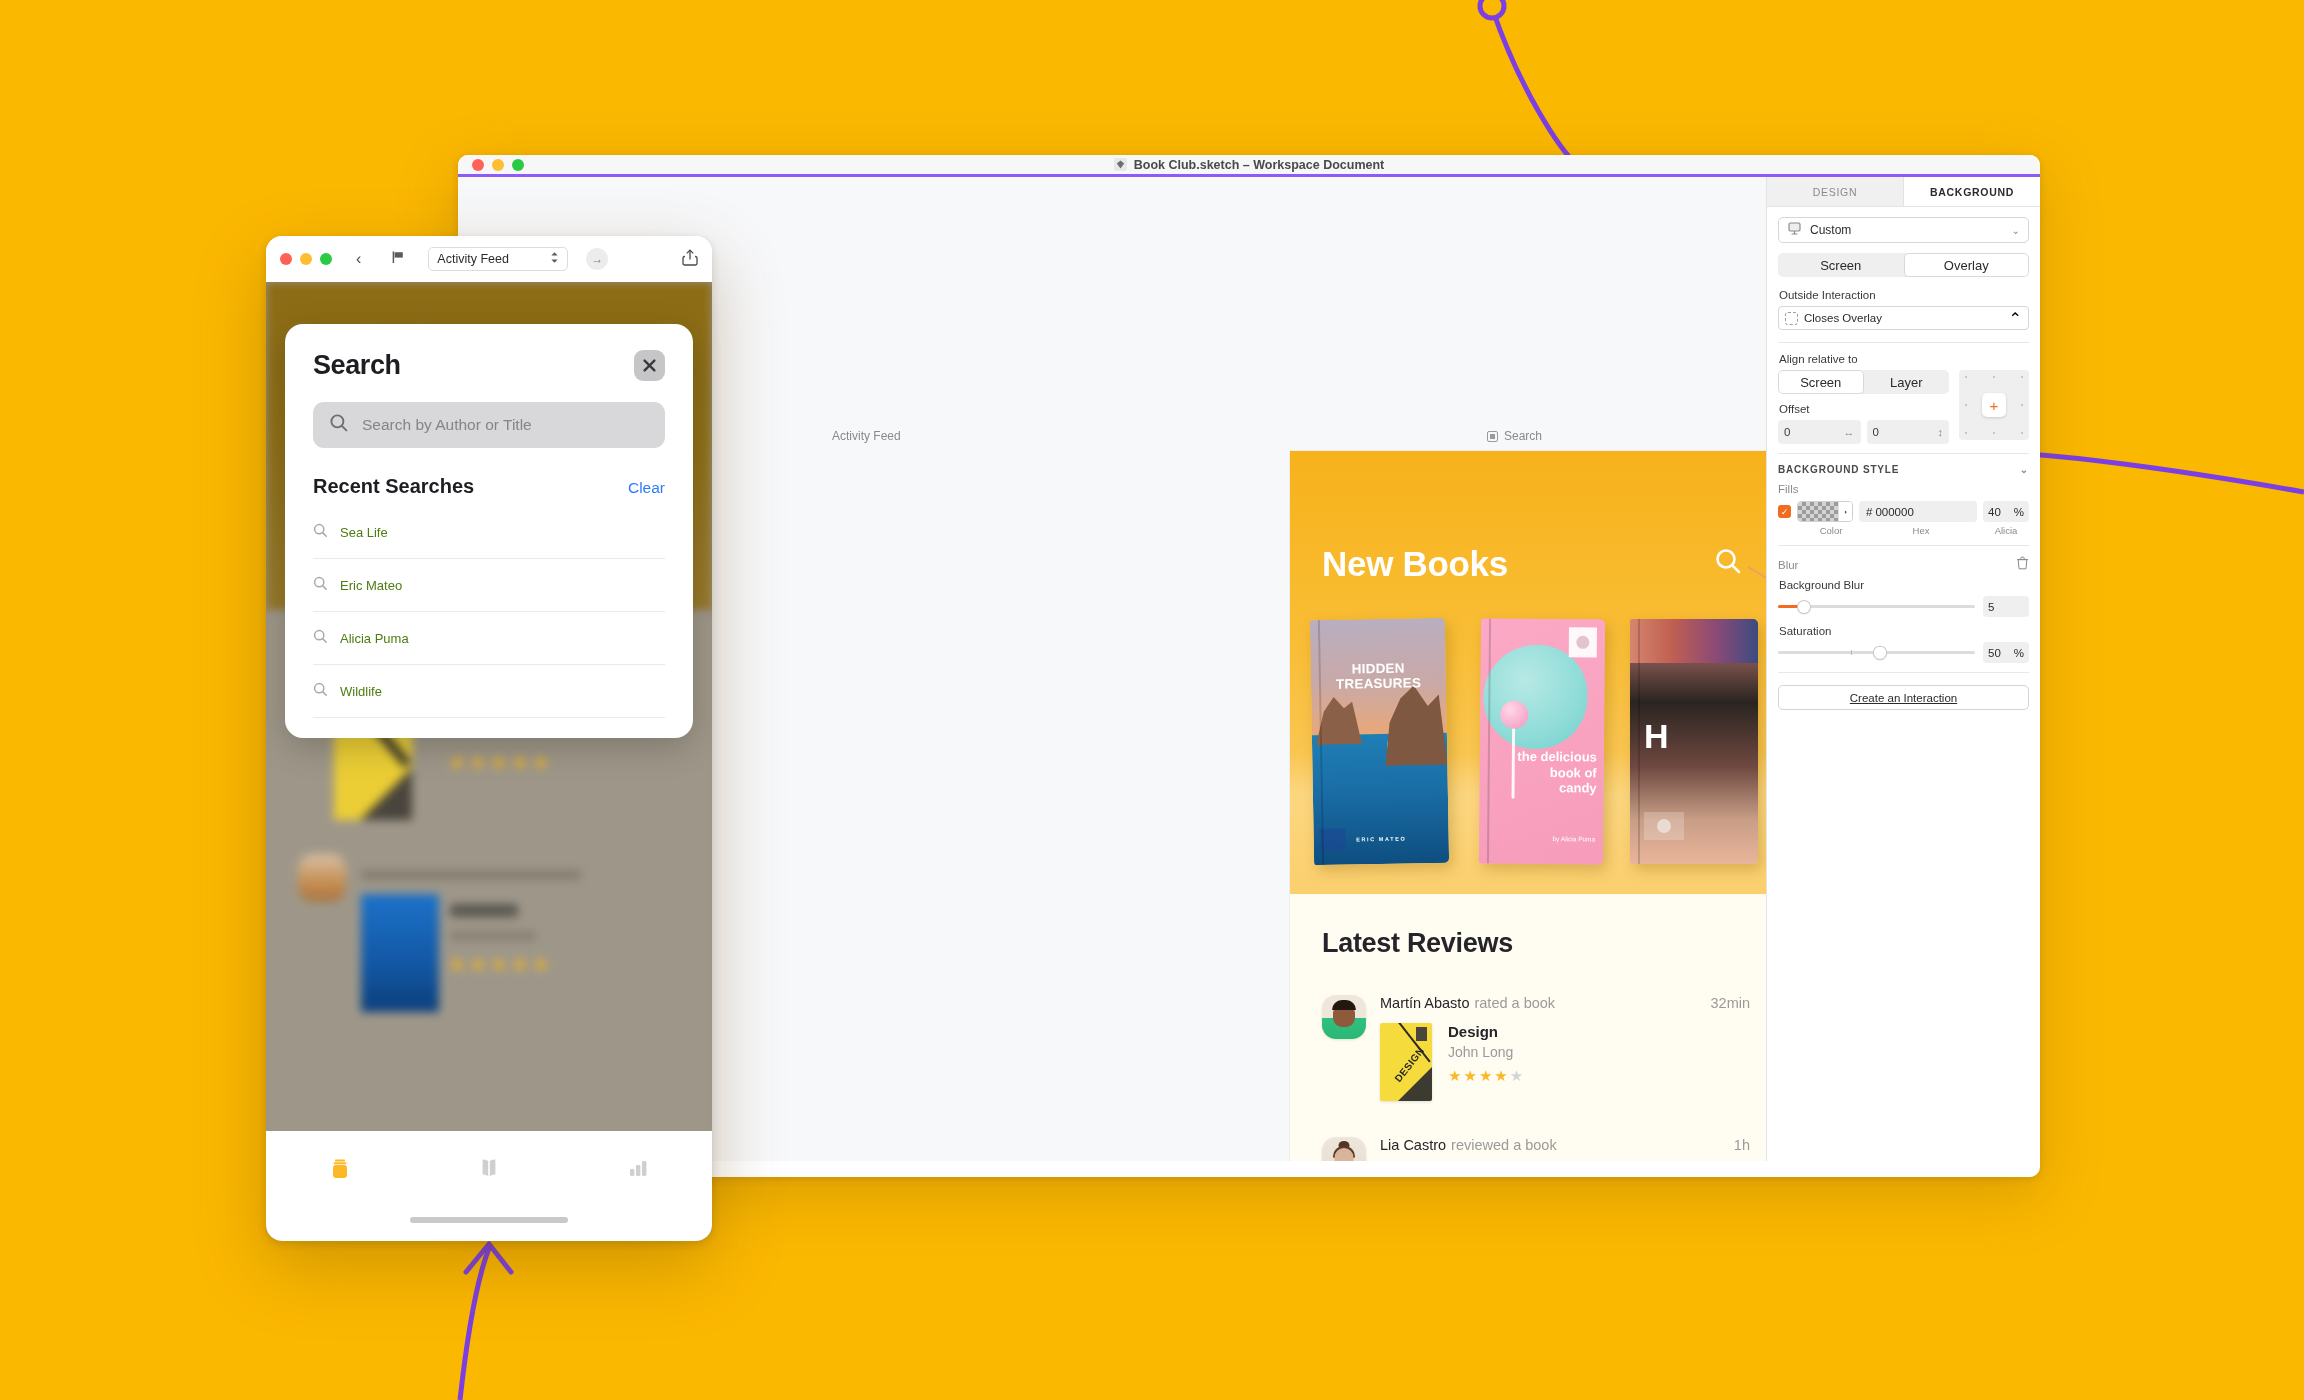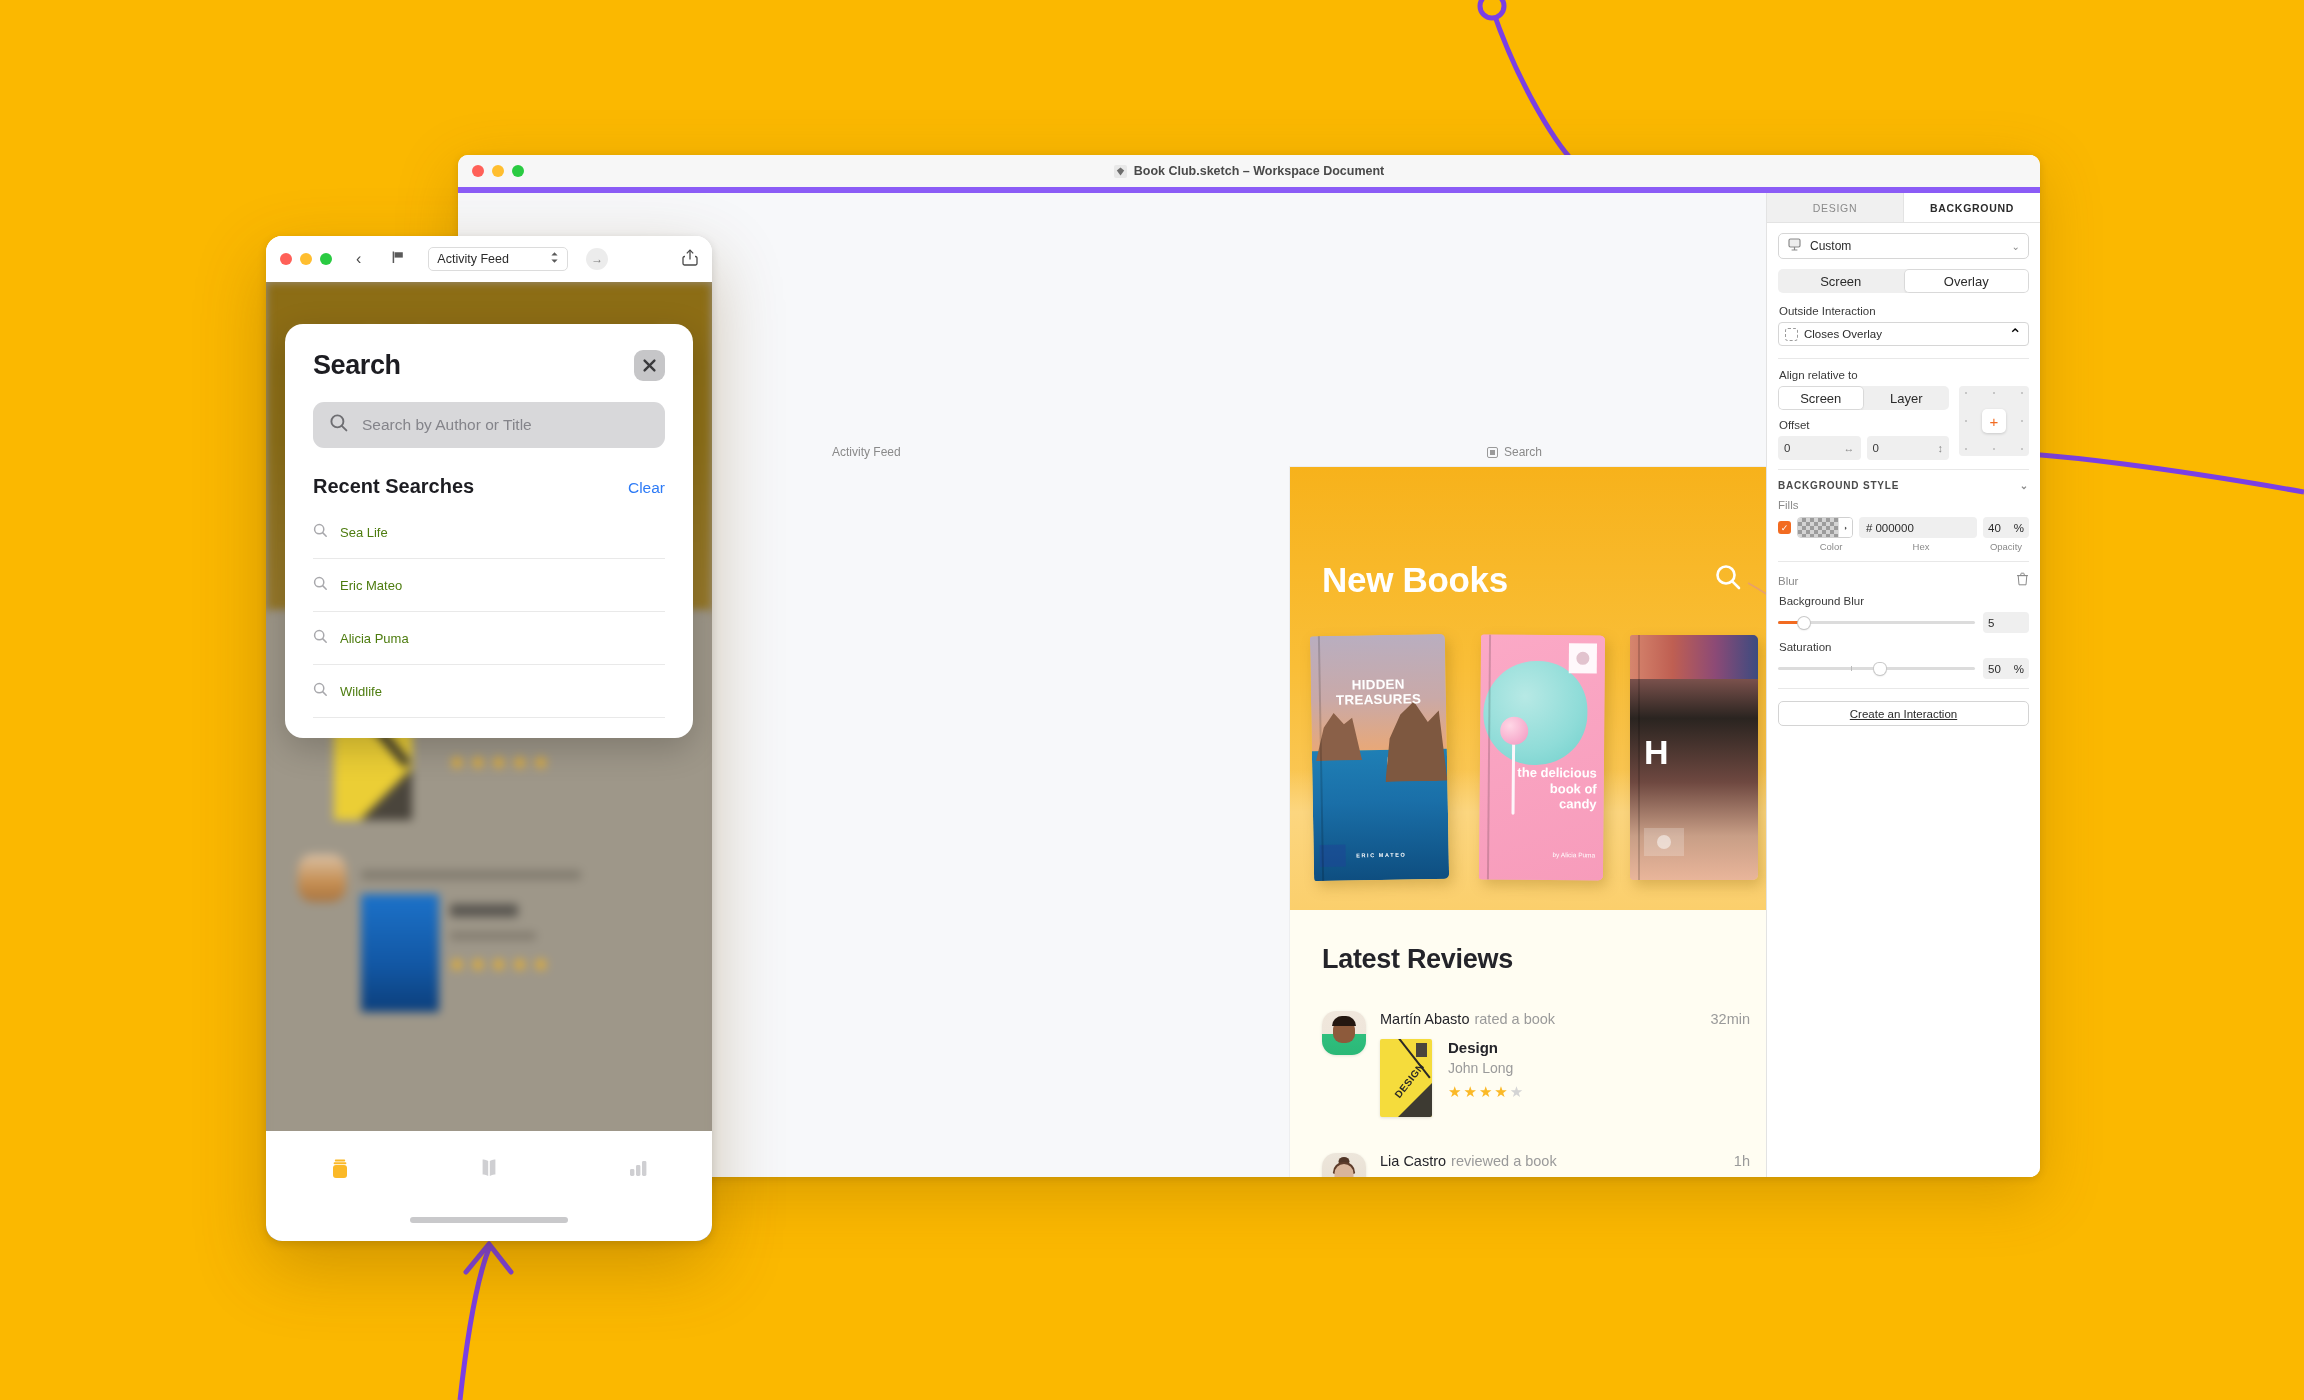--- a/index.html
+++ b/index.html
@@ -18,22 +18,22 @@
   
   .sketch-window {
     position: absolute; left: 458px; top: 155px;
     width: 1582px; height: 1022px;
     background: #FFFFFF;
     border-radius: 10px;
     box-shadow: 0 18px 60px rgba(120,80,0,0.25), 0 2px 8px rgba(0,0,0,0.12);
     overflow: hidden;
   }
   .titlebar {
-    height: 38px; background: #F7F7F7;
-    border-bottom: 6px solid #8b5cf6;
+    height: 22px; background: #F7F7F7;
+    border-bottom: 3px solid #8b5cf6;
     display: flex; align-items: center; position: relative;
   }
   .traffic { display: flex; gap: 8px; padding-left: 14px; }
   .tl { width: 12px; height: 12px; border-radius: 50%; }
   .tl.r { background: #FF6058; }
   .tl.y { background: #FFBE2F; }
   .tl.g { background: #2ACB42; }
   .win-title {
     position: absolute; left: 0; right: 0; text-align: center;
     font-size: 12.5px; font-weight: bold; color: #4A4A4A;
@@ -634,21 +634,21 @@
             </span>
             <span class="opbox">
               <span>40</span>
               <span>%</span>
             </span>
           </div>
           <div class="caps">
             <span class="c1"></span>
             <span class="c2">Color</span>
             <span class="c3">Hex</span>
-            <span class="c4">Opacity</span>
+            <span class="c4">Alicia</span>
           </div>
 
           <div class="hr"></div>
 
           <div class="blur-head">
             <span class="t">Blur</span>
             <span>
               <svg width="13" height="14" viewBox="0 0 13 14">
                 <path d="M2.2 3.6h8.6l-.8 9.2H3z" stroke="#8A8A8A" stroke-width="1" fill="none"></path>
                 <line x1="1" y1="3.6" x2="12" y2="3.6" stroke="#8A8A8A" stroke-width="1"></line>

